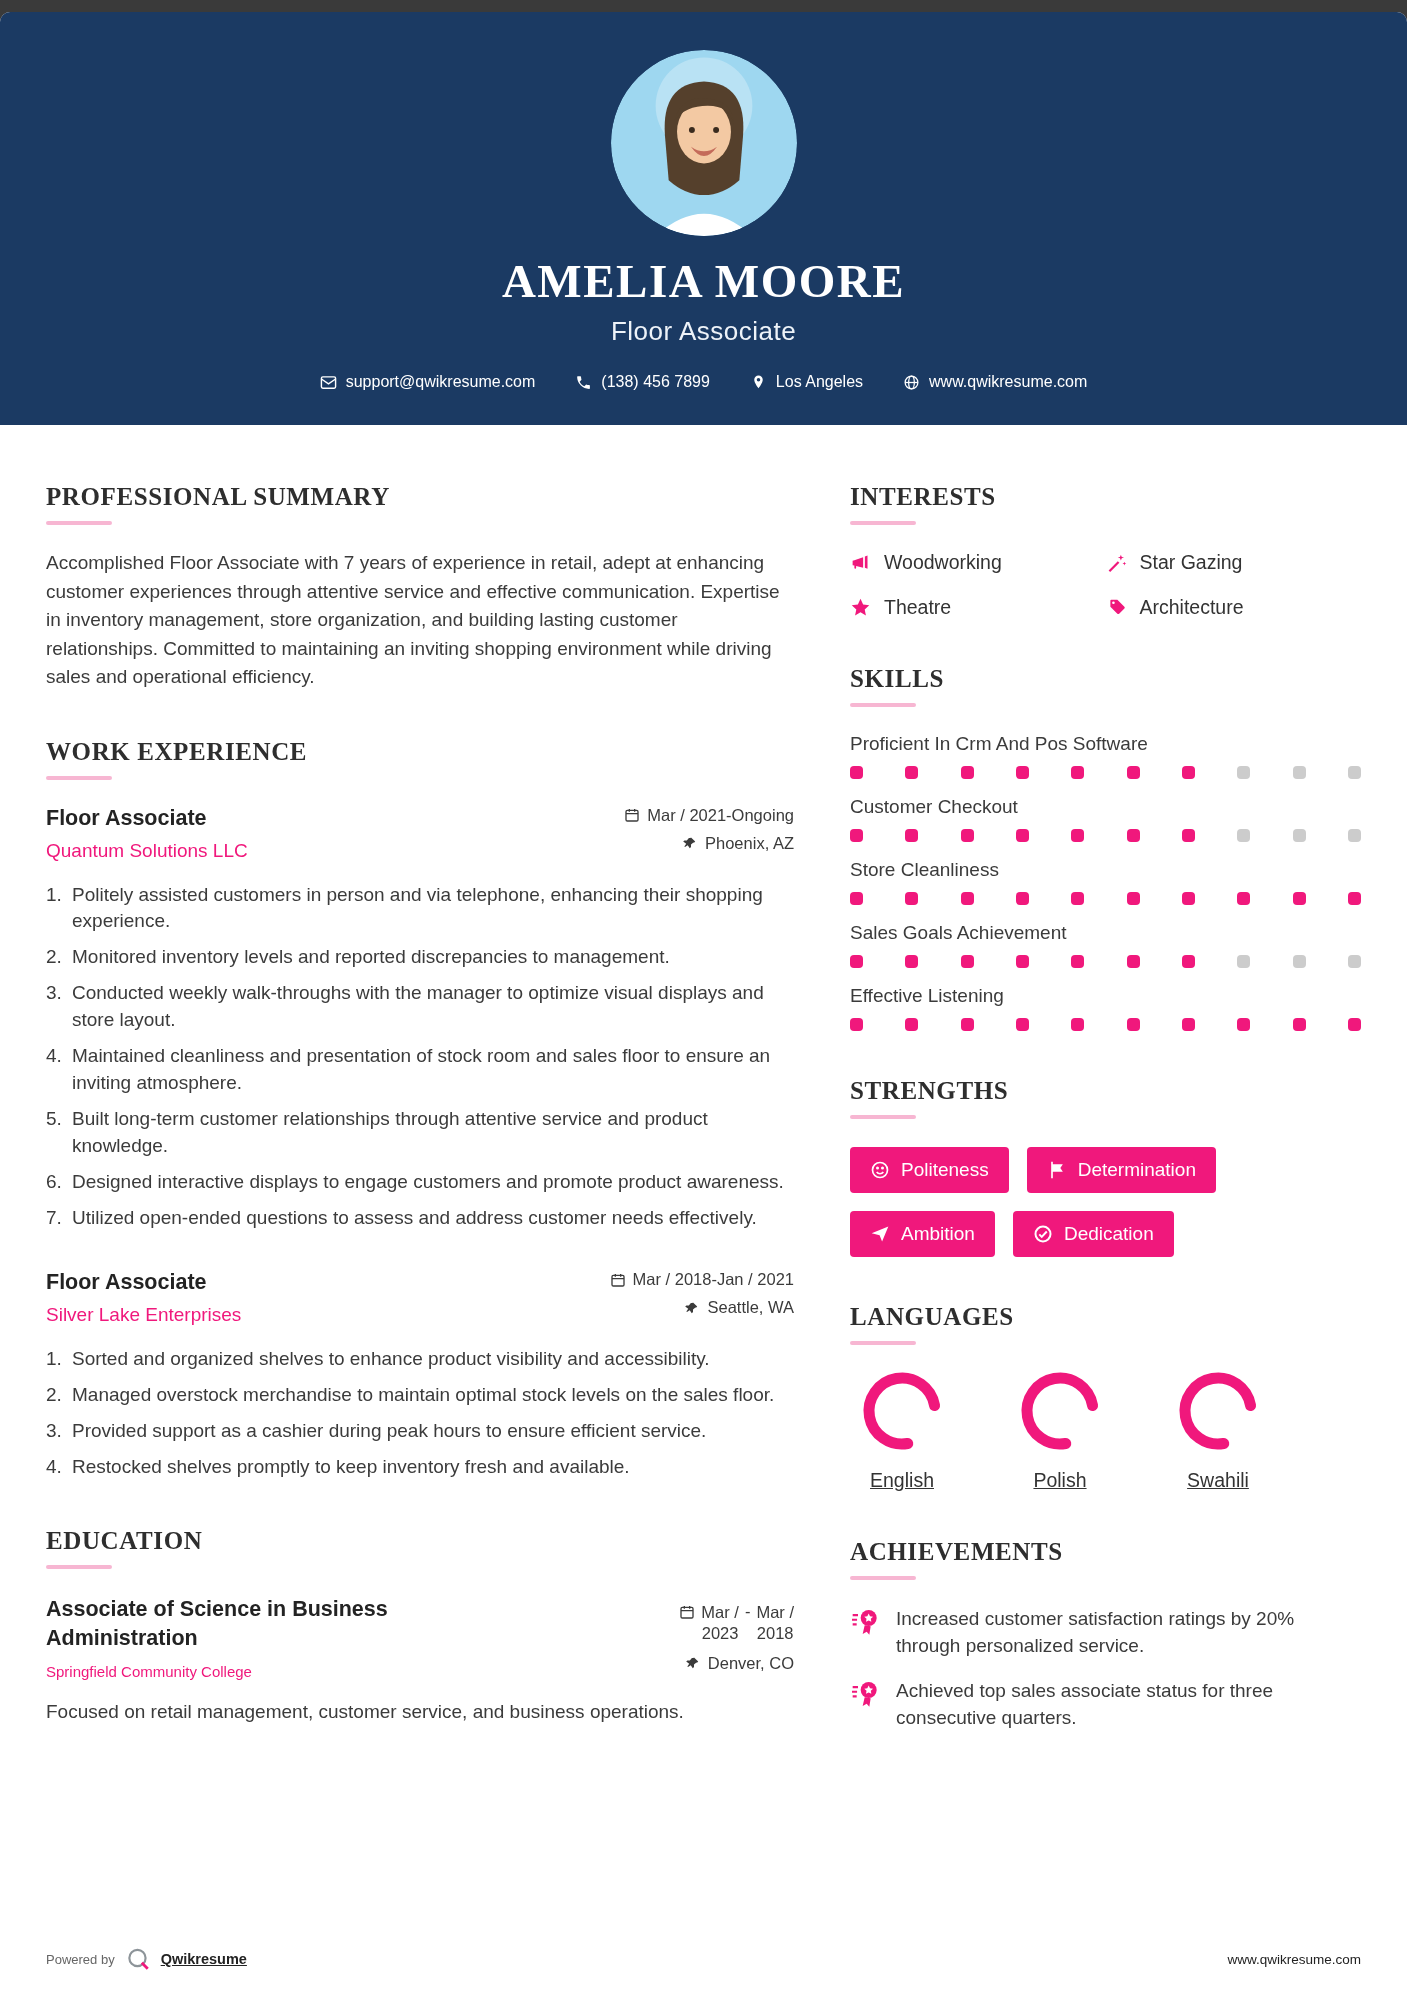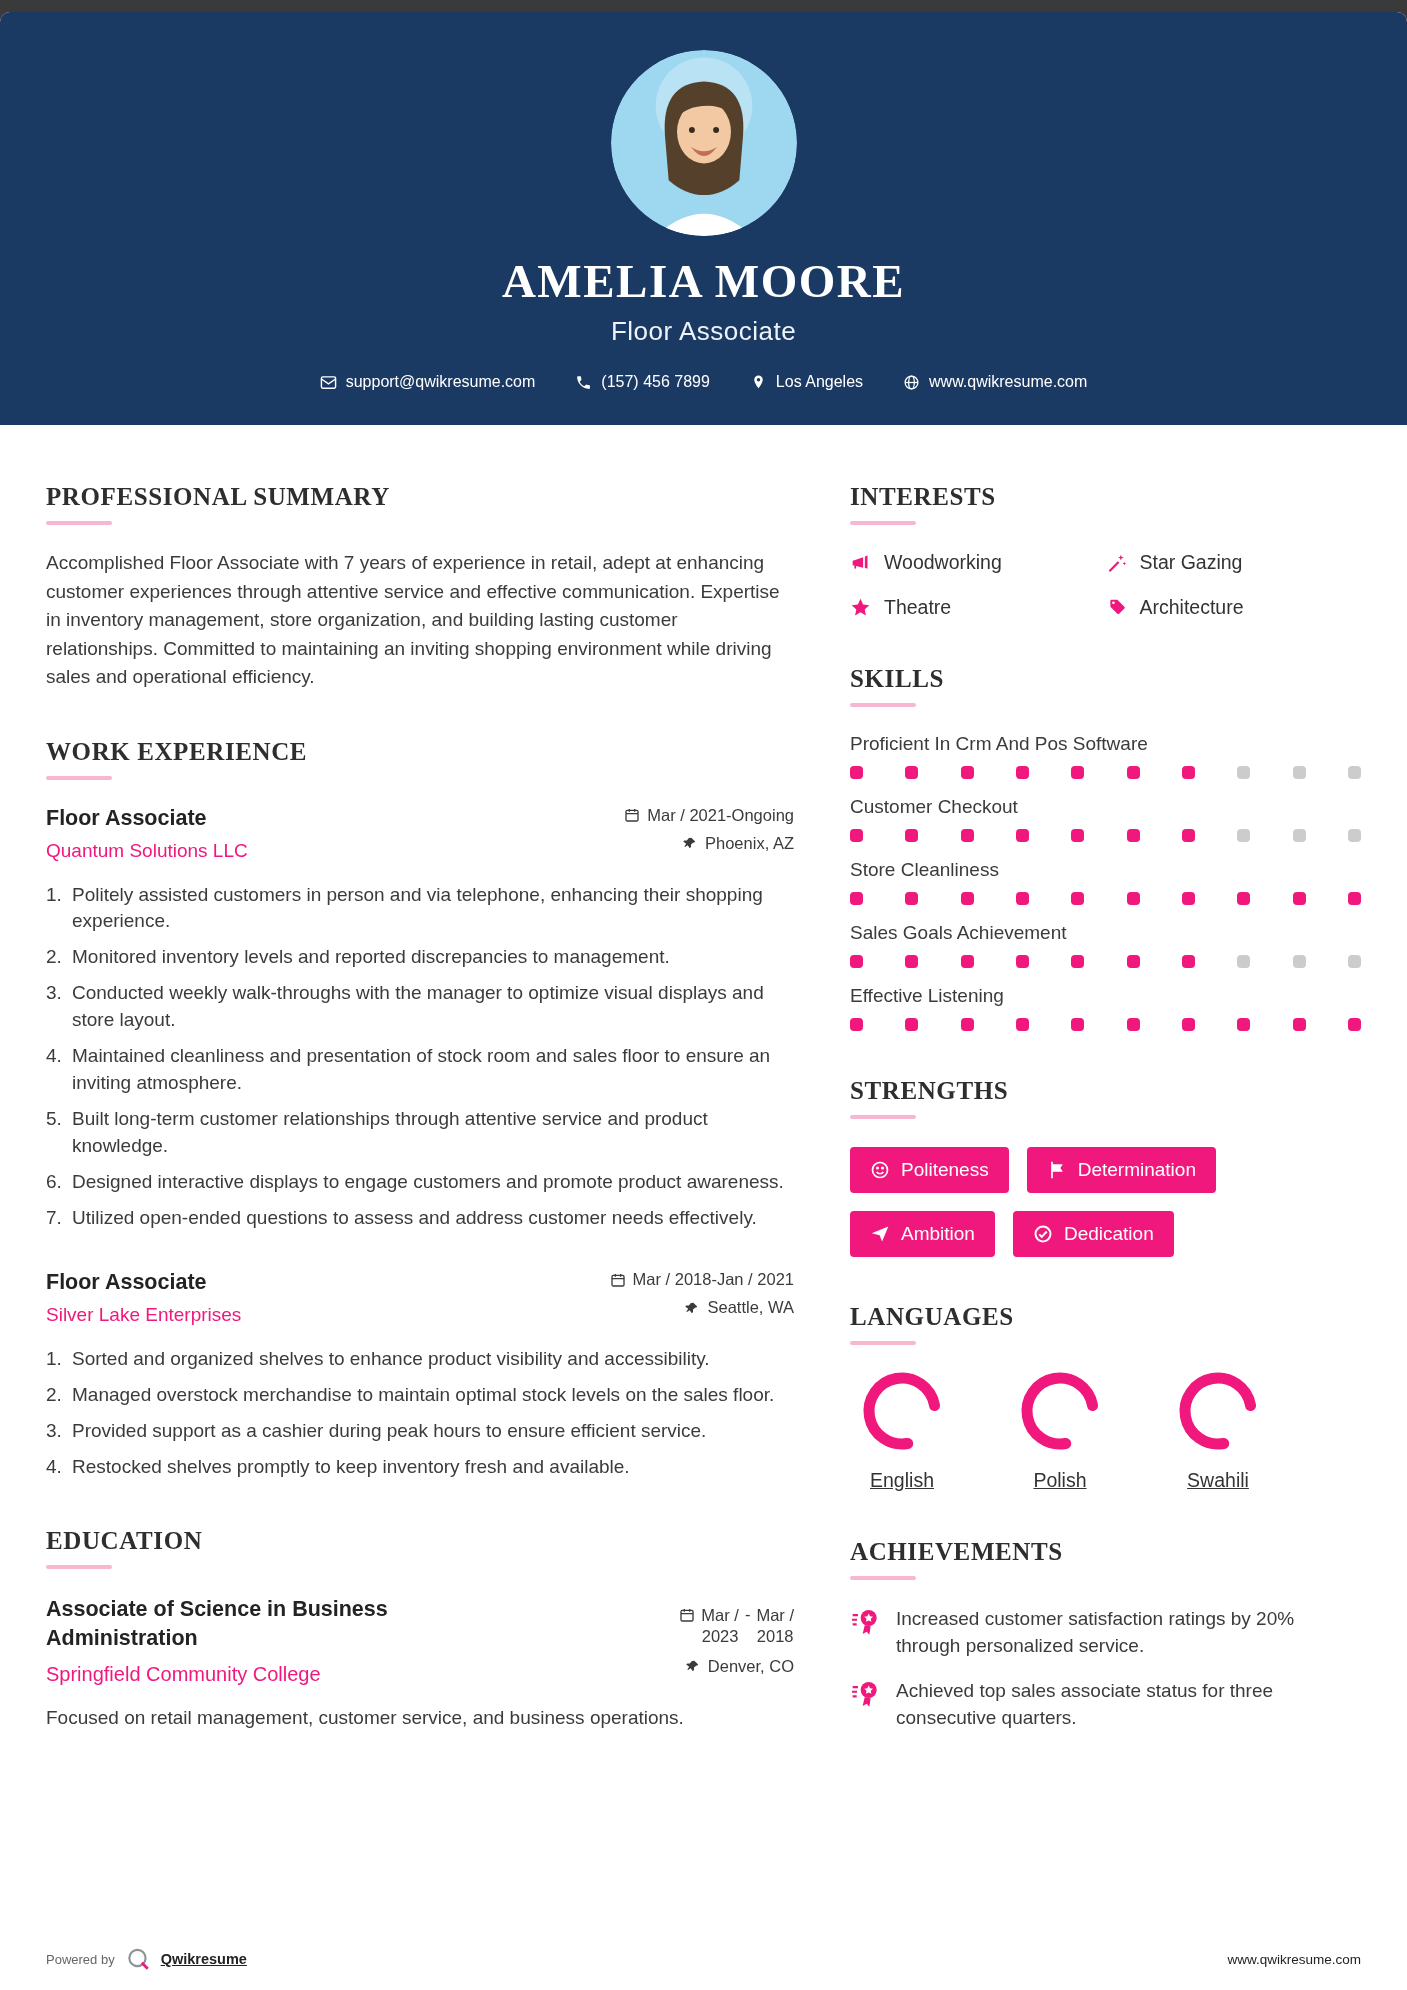--- a/index.html
+++ b/index.html
@@ -57,21 +57,21 @@
   ol.bullets{list-style:none;counter-reset:n;margin-top:20px;}
   ol.bullets li{
     counter-increment:n;position:relative;padding-left:26px;
     font-size:19px;line-height:1.42;margin-bottom:9px;color:var(--body);
   }
   ol.bullets li::before{content:counter(n) ".";position:absolute;left:0;top:0;}
 
   
   .edu-head{display:flex;justify-content:space-between;align-items:center;margin-top:26px;}
   .edu-degree{font-size:21.5px;font-weight:700;color:#232323;max-width:430px;line-height:1.35;}
-  .edu-school{font-size:20px;color:var(--pink);margin-top:10px;}
+  .edu-school{font-size:15px;color:var(--pink);margin-top:10px;}
   .edu-meta{display:flex;flex-direction:column;align-items:flex-end;gap:10px;font-size:16.5px;}
   .edu-dates{display:flex;align-items:flex-start;gap:6px;}
   .edu-dates svg{width:16px;height:16px;margin-top:2px;}
   .date-stack{display:flex;flex-direction:column;align-items:center;line-height:1.25;}
   .edu-desc{font-size:19px;line-height:1.5;margin-top:18px;}
 
   
   .skill{margin-bottom:17px;}
   .skill-name{font-size:19px;color:var(--body);margin-bottom:11px;}
   .dots{display:flex;justify-content:space-between;width:100%;}
@@ -149,21 +149,21 @@
         <svg viewBox="0 0 24 24" fill="none" stroke="currentColor" stroke-width="2">
             <rect x="2" y="4" width="20" height="16" rx="2"></rect>
             <path d="M2 7l10 7L22 7"></path>
           </svg>
         <span>support@qwikresume.com</span>
       </span>
       <span class="contact">
         <svg viewBox="0 0 24 24" fill="currentColor">
             <path d="M6.6 10.8c1.5 2.9 3.7 5.1 6.6 6.6l2.2-2.2c.3-.3.7-.4 1-.2 1.1.4 2.3.6 3.6.6.6 0 1 .4 1 1V20c0 .6-.4 1-1 1C10.8 21 3 13.2 3 3.9 3 3.4 3.4 3 4 3h3.5c.6 0 1 .4 1 1 0 1.2.2 2.4.6 3.6.1.3 0 .7-.2 1l-2.3 2.2z"></path>
           </svg>
-        <span>(157) 456 7899</span>
+        <span>(138) 456 7899</span>
       </span>
       <span class="contact">
         <svg viewBox="0 0 24 24" fill="currentColor">
             <path d="M12 2C8.7 2 6 4.7 6 8c0 4.5 6 12 6 12s6-7.5 6-12c0-3.3-2.7-6-6-6zm0 8.5A2.5 2.5 0 1 1 12 5.5a2.5 2.5 0 0 1 0 5z"></path>
           </svg>
         <span>Los Angeles</span>
       </span>
       <span class="contact">
         <svg viewBox="0 0 24 24" fill="none" stroke="currentColor" stroke-width="1.8">
             <circle cx="12" cy="12" r="9"></circle>

